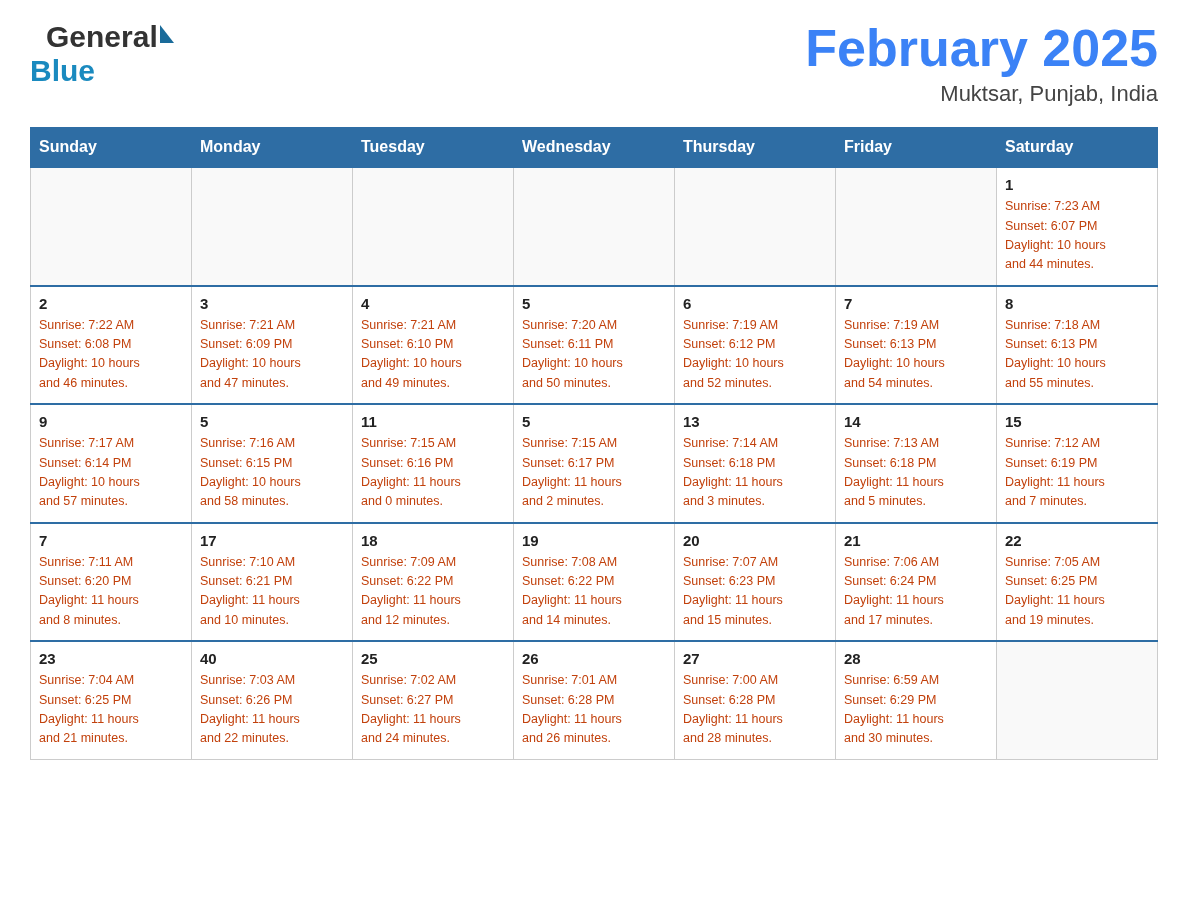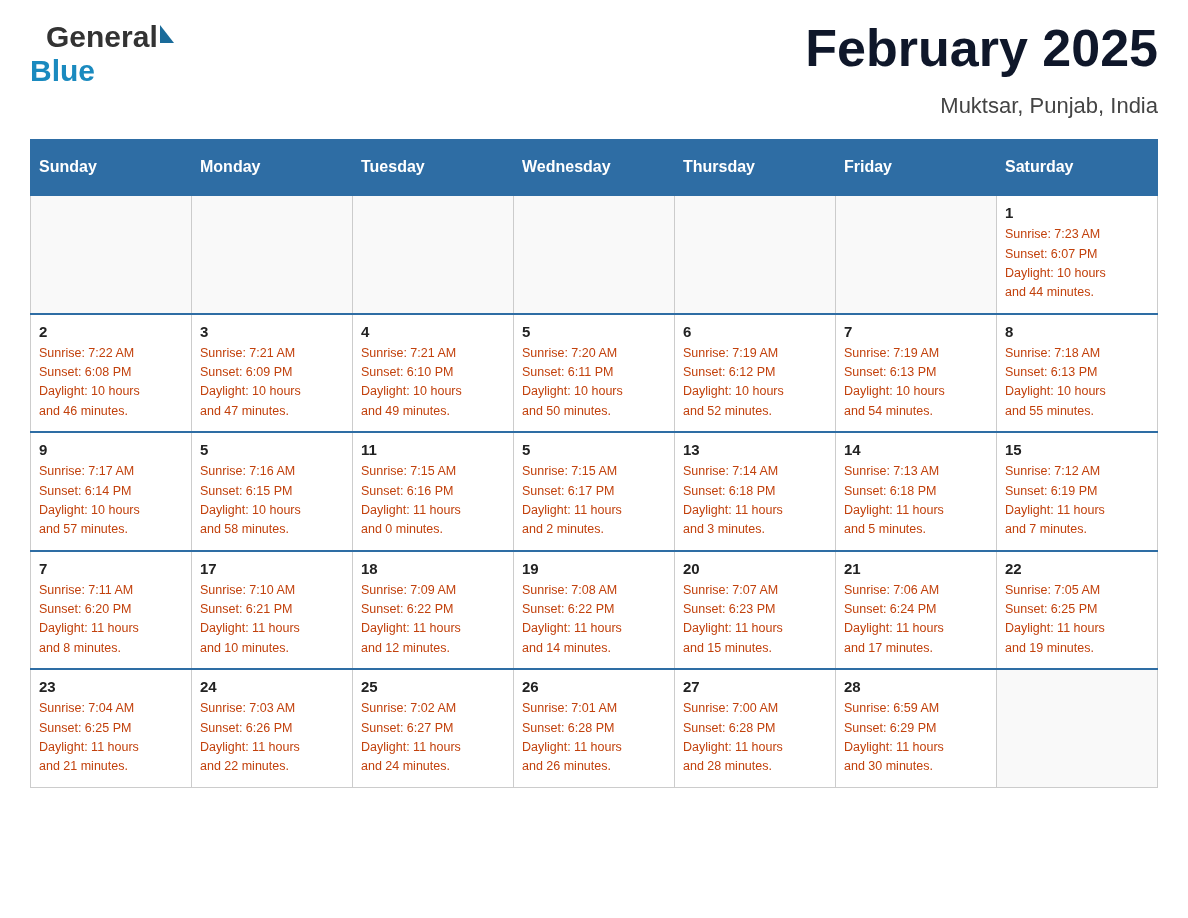--- a/index.html
+++ b/index.html
@@ -20,40 +20,40 @@
       display: flex;
       flex-direction: column;
       align-items: flex-start;
     }
     .title-block {
       text-align: right;
     }
     .month-year {
       font-size: 52px;
       font-weight: bold;
-      color: #0f172a;
+      color: #3b82f6;
       line-height: 1.1;
       text-align: right;
     }
     .location {
       font-size: 22px;
       color: #444;
-      margin-top: 16px;
+      margin-top: 4px;
     }
     .calendar {
       width: 100%;
       border-collapse: collapse;
       border: 1px solid #bbb;
     }
     .calendar th {
       background-color: #2e6da4;
       color: #fff;
       font-size: 16px;
       font-weight: bold;
-      padding: 18px 8px;
+      padding: 10px 8px;
       text-align: left;
       border: 1px solid #2e6da4;
     }
     .calendar td {
       vertical-align: top;
       padding: 8px 8px 10px 8px;
       border: 1px solid #ccc;
       width: 14.28%;
       min-height: 110px;
       height: 110px;
@@ -236,21 +236,21 @@
           <span class="day-num">22</span>
           <div class="day-info">Sunrise: 7:05 AM<br>Sunset: 6:25 PM<br>Daylight: 11 hours<br>and 19 minutes.</div>
         </td>
       </tr>
       <tr class="week-row">
         <td>
           <span class="day-num">23</span>
           <div class="day-info">Sunrise: 7:04 AM<br>Sunset: 6:25 PM<br>Daylight: 11 hours<br>and 21 minutes.</div>
         </td>
         <td>
-          <span class="day-num">24</span>
+          <span class="day-num">40</span>
           <div class="day-info">Sunrise: 7:03 AM<br>Sunset: 6:26 PM<br>Daylight: 11 hours<br>and 22 minutes.</div>
         </td>
         <td>
           <span class="day-num">25</span>
           <div class="day-info">Sunrise: 7:02 AM<br>Sunset: 6:27 PM<br>Daylight: 11 hours<br>and 24 minutes.</div>
         </td>
         <td>
           <span class="day-num">26</span>
           <div class="day-info">Sunrise: 7:01 AM<br>Sunset: 6:28 PM<br>Daylight: 11 hours<br>and 26 minutes.</div>
         </td>

